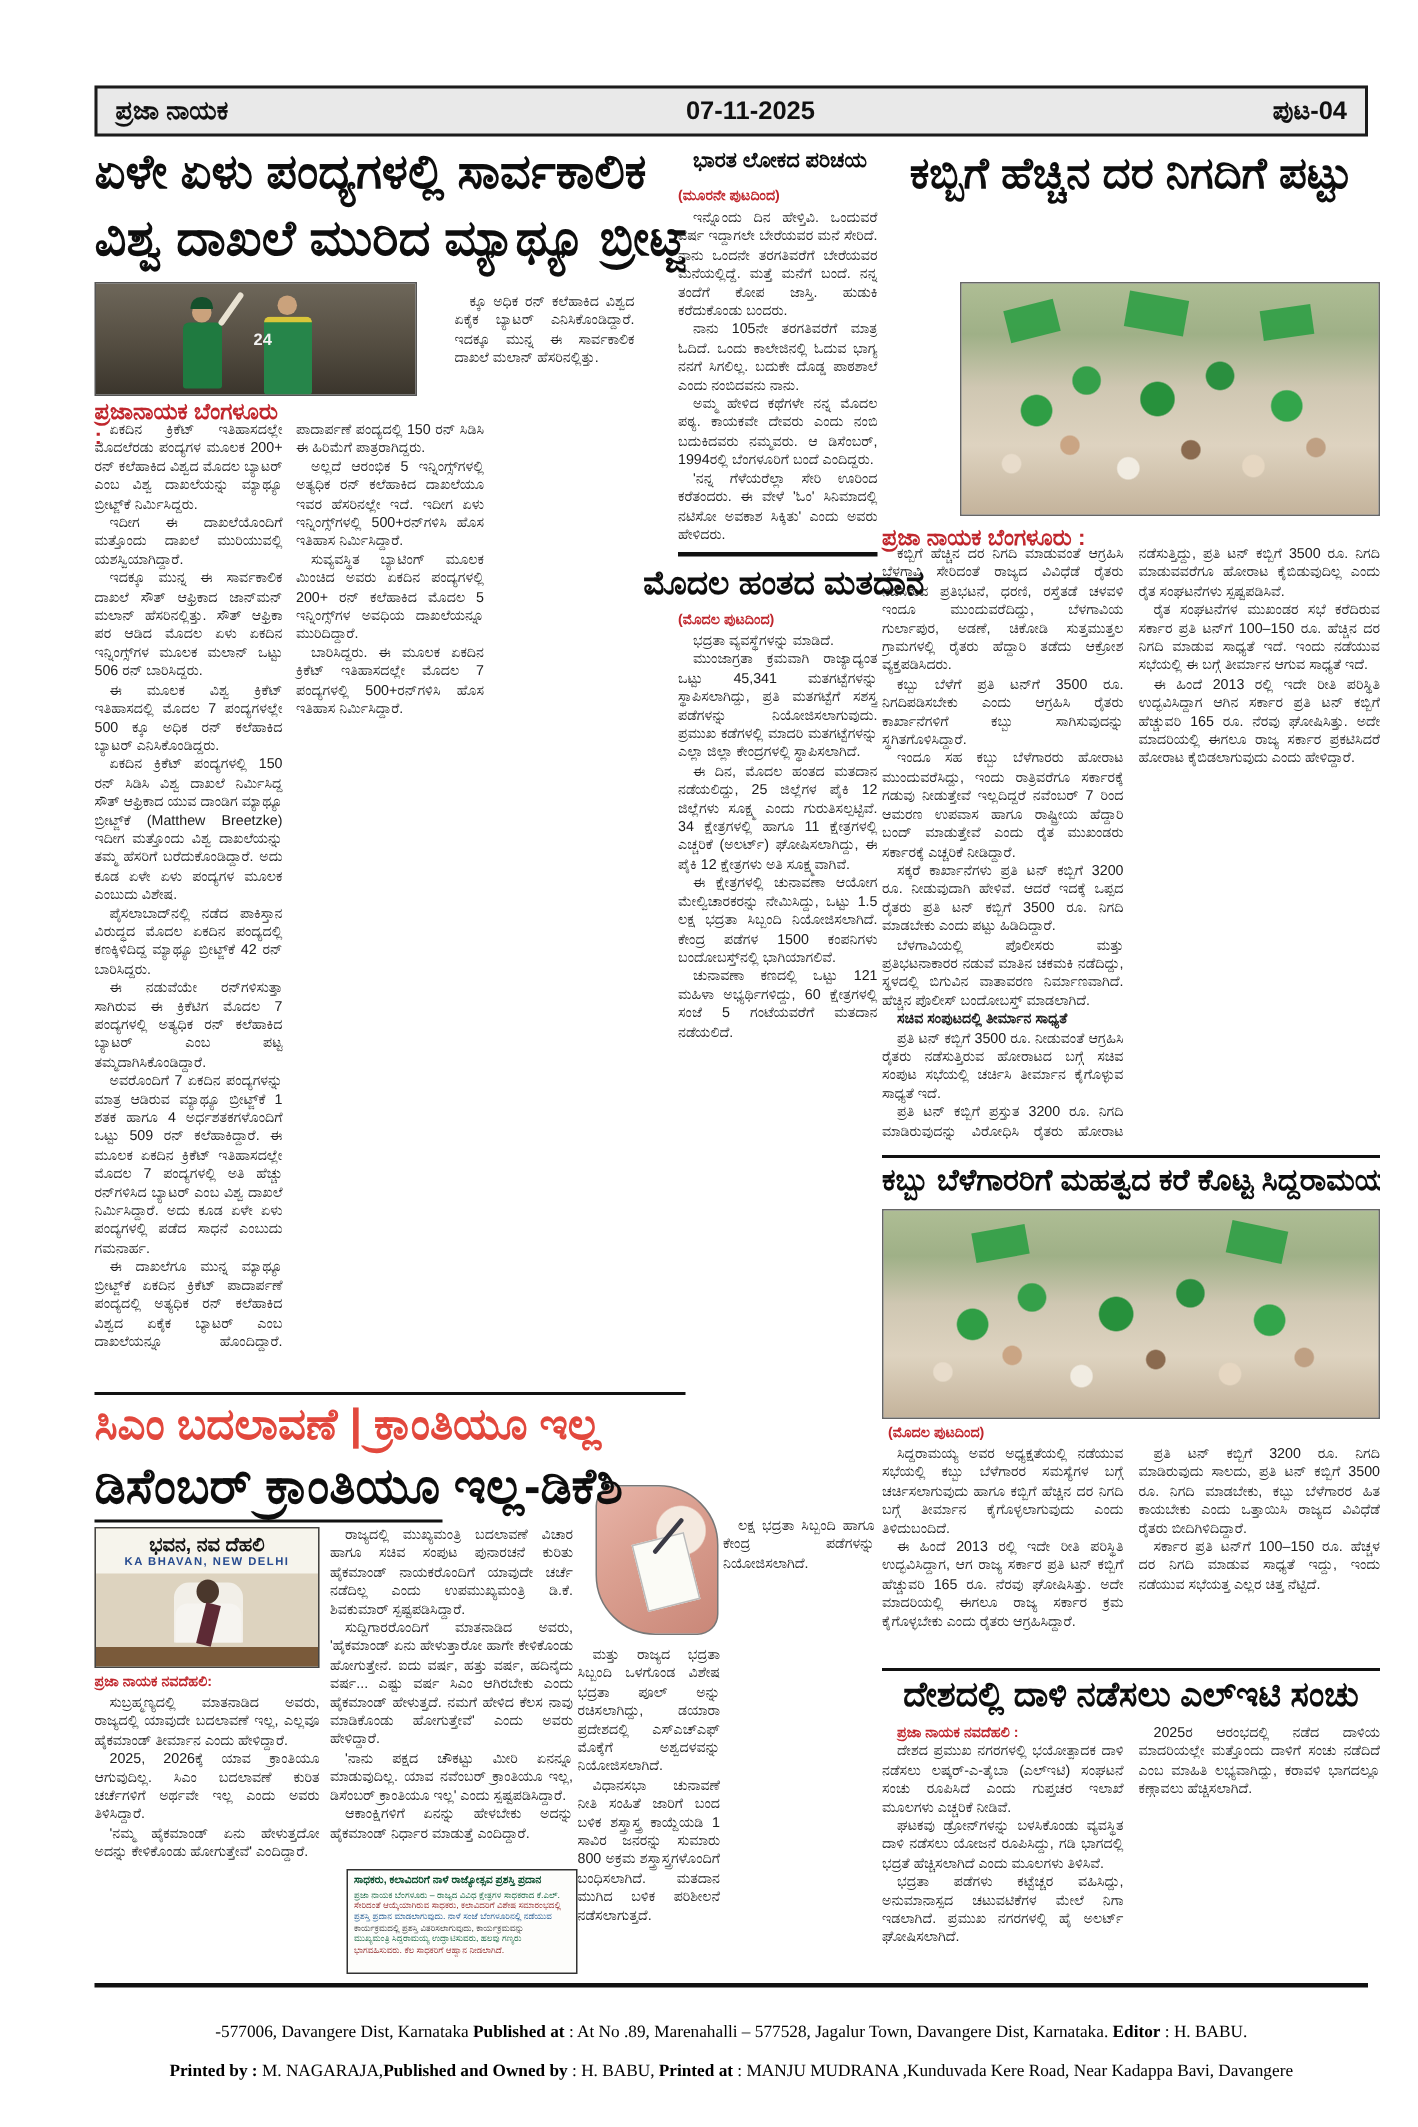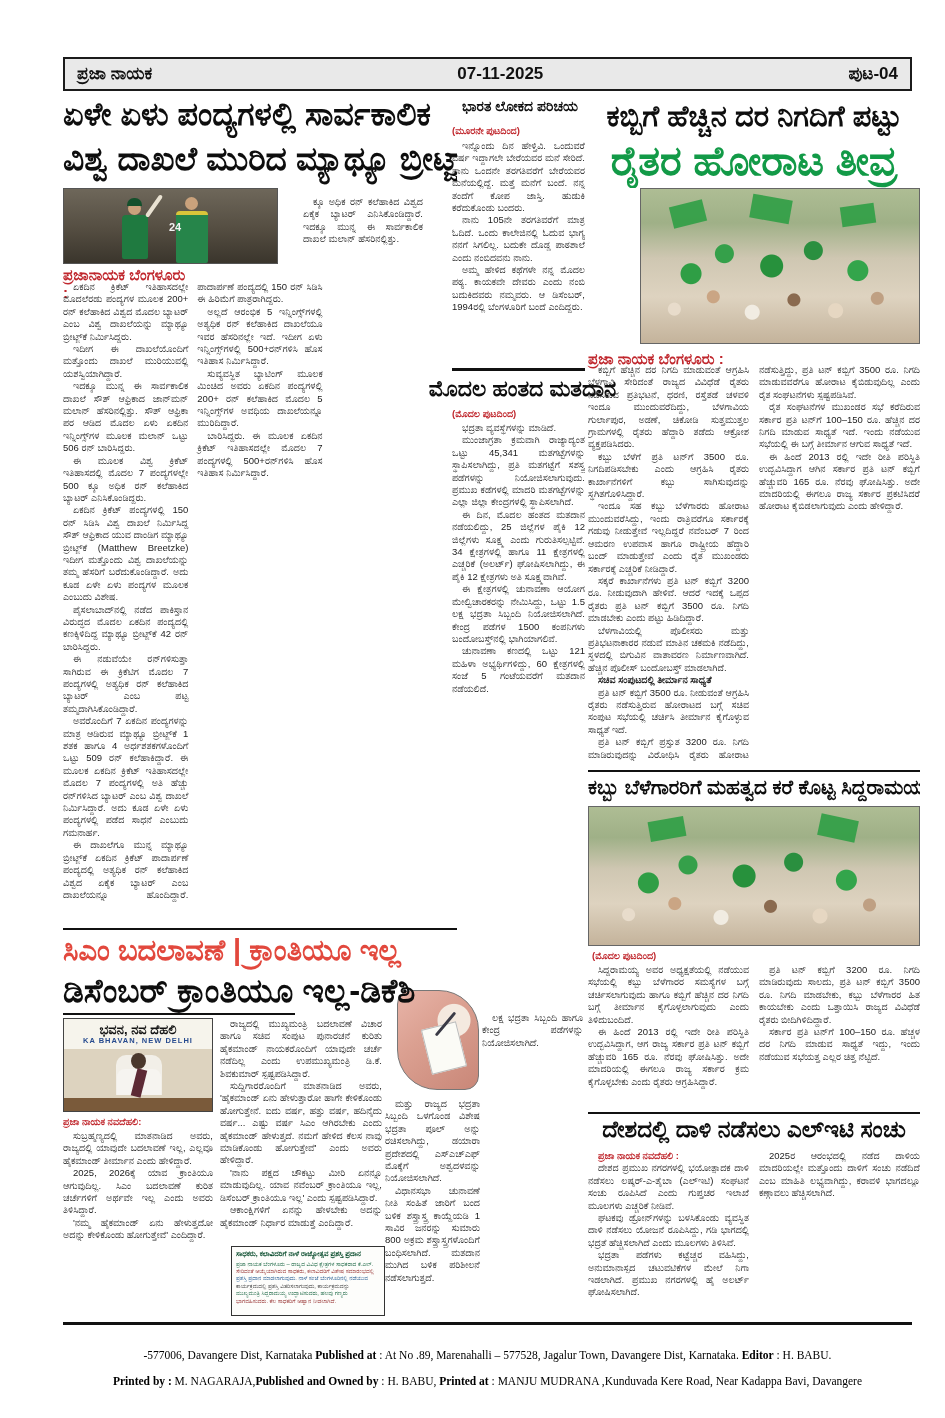--- a/index.html
+++ b/index.html
@@ -114,20 +114,21 @@
       <p>ಸುವ್ಯವಸ್ಥಿತ ಬ್ಯಾಟಿಂಗ್ ಮೂಲಕ ಮಿಂಚಿದ ಅವರು ಏಕದಿನ ಪಂದ್ಯಗಳಲ್ಲಿ 200+ ರನ್ ಕಲೆಹಾಕಿದ ಮೊದಲ 5 ಇನ್ನಿಂಗ್ಸ್‌ಗಳ ಅವಧಿಯ ದಾಖಲೆಯನ್ನೂ ಮುರಿದಿದ್ದಾರೆ.</p>
       <p>ಬಾರಿಸಿದ್ದರು. ಈ ಮೂಲಕ ಏಕದಿನ ಕ್ರಿಕೆಟ್ ಇತಿಹಾಸದಲ್ಲೇ ಮೊದಲ 7 ಪಂದ್ಯಗಳಲ್ಲಿ 500+ರನ್‌ಗಳಿಸಿ ಹೊಸ ಇತಿಹಾಸ ನಿರ್ಮಿಸಿದ್ದಾರೆ.</p>
     </div>
 
   <div class="abs hl center" style="left:425px;top:98px;width:190px;height:26px;font-size:14px;">ಭಾರತ ಲೋಕದ ಪರಿಚಯ</div>
   <div class="abs caption-red" style="left:452px;top:125px;width:140px;">(ಮೂರನೇ ಪುಟದಿಂದ)</div>
   <div class="abs body-text" style="left:452px;top:140px;width:133px;height:224px;">
       <p>ಇನ್ನೊಂದು ದಿನ ಹೇಳ್ತಿವಿ. ಒಂದುವರೆ ವರ್ಷ ಇದ್ದಾಗಲೇ ಬೇರೆಯವರ ಮನೆ ಸೇರಿದೆ. ನಾನು ಒಂದನೇ ತರಗತಿವರೆಗೆ ಬೇರೆಯವರ ಮನೆಯಲ್ಲಿದ್ದೆ. ಮತ್ತೆ ಮನೆಗೆ ಬಂದೆ. ನನ್ನ ತಂದೆಗೆ ಕೋಪ ಜಾಸ್ತಿ. ಹುಡುಕಿ ಕರೆದುಕೊಂಡು ಬಂದರು.</p>
       <p>ನಾನು 105ನೇ ತರಗತಿವರೆಗೆ ಮಾತ್ರ ಓದಿದೆ. ಒಂದು ಕಾಲೇಜಿನಲ್ಲಿ ಓದುವ ಭಾಗ್ಯ ನನಗೆ ಸಿಗಲಿಲ್ಲ. ಬದುಕೇ ದೊಡ್ಡ ಪಾಠಶಾಲೆ ಎಂದು ನಂಬಿದವನು ನಾನು.</p>
       <p>ಅಮ್ಮ ಹೇಳಿದ ಕಥೆಗಳೇ ನನ್ನ ಮೊದಲ ಪಠ್ಯ. ಕಾಯಕವೇ ದೇವರು ಎಂದು ನಂಬಿ ಬದುಕಿದವರು ನಮ್ಮವರು. ಆ ಡಿಸೆಂಬರ್, 1994ರಲ್ಲಿ ಬೆಂಗಳೂರಿಗೆ ಬಂದೆ ಎಂದಿದ್ದರು.</p>
+      <p>'ನನ್ನ ಗೆಳೆಯರೆಲ್ಲಾ ಸೇರಿ ಊರಿಂದ ಕರೆತಂದರು. ಈ ವೇಳೆ 'ಓಂ' ಸಿನಿಮಾದಲ್ಲಿ ನಟಿಸೋ ಅವಕಾಶ ಸಿಕ್ಕಿತು' ಎಂದು ಅವರು ಹೇಳಿದರು.</p>
     </div>
 
   <div class="abs rule" style="left:452px;top:368px;width:133px;height:2.5px;"></div>
 
   <div class="abs hl center" style="left:425px;top:376px;width:195px;height:30px;font-size:22px;">ಮೊದಲ ಹಂತದ ಮತದಾನ</div>
   <div class="abs caption-red" style="left:452px;top:408px;width:140px;">(ಮೊದಲ ಪುಟದಿಂದ)</div>
   <div class="abs body-text" style="left:452px;top:422px;width:133px;height:563px;">
       <p>ಭದ್ರತಾ ವ್ಯವಸ್ಥೆಗಳನ್ನು ಮಾಡಿದೆ.</p>
       <p>ಮುಂಜಾಗ್ರತಾ ಕ್ರಮವಾಗಿ ರಾಜ್ಯಾದ್ಯಂತ ಒಟ್ಟು 45,341 ಮತಗಟ್ಟೆಗಳನ್ನು ಸ್ಥಾಪಿಸಲಾಗಿದ್ದು, ಪ್ರತಿ ಮತಗಟ್ಟೆಗೆ ಸಶಸ್ತ್ರ ಪಡೆಗಳನ್ನು ನಿಯೋಜಿಸಲಾಗುವುದು. ಪ್ರಮುಖ ಕಡೆಗಳಲ್ಲಿ ಮಾದರಿ ಮತಗಟ್ಟೆಗಳನ್ನು ಎಲ್ಲಾ ಜಿಲ್ಲಾ ಕೇಂದ್ರಗಳಲ್ಲಿ ಸ್ಥಾಪಿಸಲಾಗಿದೆ.</p>
       <p>ಈ ದಿನ, ಮೊದಲ ಹಂತದ ಮತದಾನ ನಡೆಯಲಿದ್ದು, 25 ಜಿಲ್ಲೆಗಳ ಪೈಕಿ 12 ಜಿಲ್ಲೆಗಳು ಸೂಕ್ಷ್ಮ ಎಂದು ಗುರುತಿಸಲ್ಪಟ್ಟಿವೆ. 34 ಕ್ಷೇತ್ರಗಳಲ್ಲಿ ಹಾಗೂ 11 ಕ್ಷೇತ್ರಗಳಲ್ಲಿ ಎಚ್ಚರಿಕೆ (ಅಲರ್ಟ್) ಘೋಷಿಸಲಾಗಿದ್ದು, ಈ ಪೈಕಿ 12 ಕ್ಷೇತ್ರಗಳು ಅತಿ ಸೂಕ್ಷ್ಮವಾಗಿವೆ.</p>
@@ -141,21 +142,20 @@
   </div>
   <div class="abs body-text" style="left:482px;top:990px;width:101px;height:102px;margin-top:22px;">
       <p>ಲಕ್ಷ ಭದ್ರತಾ ಸಿಬ್ಬಂದಿ ಹಾಗೂ ಕೇಂದ್ರ ಪಡೆಗಳನ್ನು ನಿಯೋಜಿಸಲಾಗಿದೆ.</p>
     </div>
   <div class="abs body-text cols2" style="left:385px;top:1098px;width:200px;height:220px;">
       <p>ಮತ್ತು ರಾಜ್ಯದ ಭದ್ರತಾ ಸಿಬ್ಬಂದಿ ಒಳಗೊಂಡ ವಿಶೇಷ ಭದ್ರತಾ ಪೂಲ್ ಅನ್ನು ರಚಿಸಲಾಗಿದ್ದು, ಡಯಾರಾ ಪ್ರದೇಶದಲ್ಲಿ ಎಸ್‌ಎಚ್‌ಎಫ್ ಮೊಕ್ಕೆಗೆ ಅಶ್ವದಳವನ್ನು ನಿಯೋಜಿಸಲಾಗಿದೆ.</p>
       <p>ವಿಧಾನಸಭಾ ಚುನಾವಣೆ ನೀತಿ ಸಂಹಿತೆ ಜಾರಿಗೆ ಬಂದ ಬಳಿಕ ಶಸ್ತ್ರಾಸ್ತ್ರ ಕಾಯ್ದೆಯಡಿ 1 ಸಾವಿರ ಜನರನ್ನು ಸುಮಾರು 800 ಅಕ್ರಮ ಶಸ್ತ್ರಾಸ್ತ್ರಗಳೊಂದಿಗೆ ಬಂಧಿಸಲಾಗಿದೆ. ಮತದಾನ ಮುಗಿದ ಬಳಿಕ ಪರಿಶೀಲನೆ ನಡೆಸಲಾಗುತ್ತದೆ.</p>
     </div>
 
   <div class="abs hl center" style="left:588px;top:100px;width:332px;height:40px;font-size:29px;">ಕಬ್ಬಿಗೆ ಹೆಚ್ಚಿನ ದರ ನಿಗದಿಗೆ ಪಟ್ಟು</div>
-  <div class="abs hl center" style="left:588px;top:138px;width:332px;height:50px;font-size:41px;color:#129a47;">ರೈತರ ಹೋರಾಟ ತೀವ್ರ</div>
 
   <div class="abs photo ph-crowd" style="left:640px;top:188px;width:280px;height:156px;">
     <div class="flag" style="left:30px;top:14px;width:34px;height:22px;transform:rotate(-14deg);"></div>
     <div class="flag" style="left:110px;top:8px;width:40px;height:24px;transform:rotate(10deg);"></div>
     <div class="flag" style="left:200px;top:16px;width:34px;height:20px;transform:rotate(-8deg);"></div>
   </div>
 
   <div class="abs byline" style="left:588px;top:350px;width:170px;">ಪ್ರಜಾ ನಾಯಕ ಬೆಂಗಳೂರು :</div>
   <div class="abs body-text cols2" style="left:588px;top:364px;width:332px;height:404px;">
       <p>ಕಬ್ಬಿಗೆ ಹೆಚ್ಚಿನ ದರ ನಿಗದಿ ಮಾಡುವಂತೆ ಆಗ್ರಹಿಸಿ ಬೆಳಗಾವಿ ಸೇರಿದಂತೆ ರಾಜ್ಯದ ವಿವಿಧೆಡೆ ರೈತರು ನಡೆಸಿರುವ ಪ್ರತಿಭಟನೆ, ಧರಣಿ, ರಸ್ತೆತಡೆ ಚಳವಳಿ ಇಂದೂ ಮುಂದುವರೆದಿದ್ದು, ಬೆಳಗಾವಿಯ ಗುರ್ಲಾಪುರ, ಅಡಣೆ, ಚಿಕೋಡಿ ಸುತ್ತಮುತ್ತಲ ಗ್ರಾಮಗಳಲ್ಲಿ ರೈತರು ಹೆದ್ದಾರಿ ತಡೆದು ಆಕ್ರೋಶ ವ್ಯಕ್ತಪಡಿಸಿದರು.</p>

